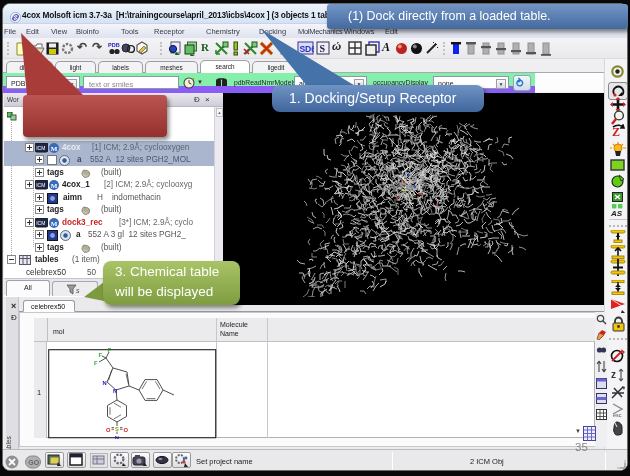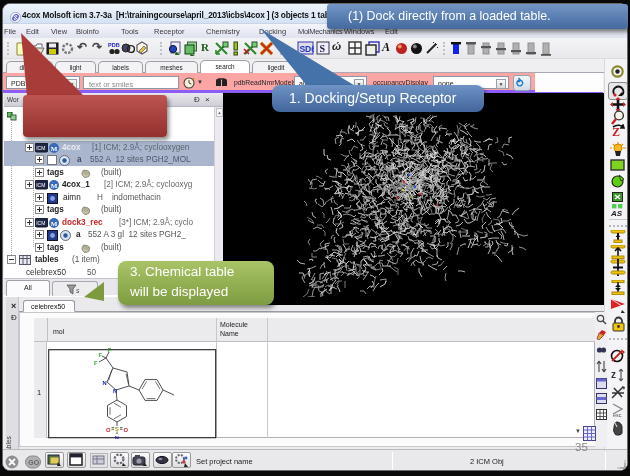--- a/index.html
+++ b/index.html
@@ -6,21 +6,21 @@
 body{font-family:"Liberation Sans",sans-serif;position:relative}
 .abs{position:absolute}
 #win{position:absolute;left:2px;top:3px;width:626px;height:468px;background:#efeef1;border-radius:8px;border:1px solid #6b6b6b;overflow:hidden}
 #title{position:absolute;left:0;top:0;width:100%;height:20px;background:linear-gradient(#eef4fb,#d3e2f4);border-bottom:1px solid #c9d4e4}
 #title .tt{position:absolute;left:19px;top:6px;font-size:8.3px;font-weight:bold;color:#111;letter-spacing:-0.15px}
 #menu{position:absolute;left:0;top:20px;width:100%;height:14px;background:linear-gradient(#f4f5fa,#dfe3f0);font-size:7.5px;color:#3a3a42}
 #menu span{position:absolute;top:3px}
 #tools{position:absolute;left:0;top:34px;width:100%;height:21px;background:linear-gradient(#f4f3f6,#e9e8ec);border-bottom:1px solid #dcdbe0}
 #tabstrip{position:absolute;left:0;top:55px;width:100%;height:14px;background:#efeef1;border-bottom:1px solid #a8a8b2}
 .tab{position:absolute;top:2px;height:12px;background:#f3f2f5;border:1px solid #9d9da6;border-bottom:none;border-radius:5px 5px 0 0;font-size:6.4px;color:#222;text-align:center;padding-top:2px}
-#srow{position:absolute;left:0;top:69px;width:600px;height:20px;background:#fca5a5;border-bottom:3px solid #8b5cf6}
+#srow{position:absolute;left:0;top:69px;width:532px;height:20px;background:#86efac;border-bottom:7px solid #8b5cf6}
 .combo{position:absolute;background:#fff;border:1px solid #8a98a8;height:13px;font-size:7px;color:#222}
 .combo .ar{position:absolute;right:1px;top:1px;width:9px;height:9px;font-size:5px;color:#444;text-align:center;line-height:9px}
 .lbl{position:absolute;font-size:6.8px;color:#222}
 #lpanel{position:absolute;left:1px;top:89px;width:219px;height:205px;background:#fff}
 #lphead{position:absolute;left:0;top:0;width:219px;height:14px;background:linear-gradient(#e9e8ee,#cfced8);border-bottom:1px solid #b8b8c0;font-size:6.5px;color:#333}
 #tree{position:absolute;left:0;top:14px;width:210px;height:174px;background:#fff;overflow:hidden}
 .trow{position:absolute;left:0;width:210px;height:12.5px;font-size:8.2px;color:#555;white-space:nowrap}
 .trow span{position:absolute;top:1.5px}
 #vscroll{position:absolute;left:210px;top:14px;width:9px;height:174px;background:#eceaf0;border-left:1px solid #d0d0d6}
 #btabs{position:absolute;left:0;top:185px;width:219px;height:17px;background:#e8e7ec;border-top:1px solid #c4c4cc}
@@ -323,21 +323,21 @@
               <rect x="0.5" y="0.5" width="8" height="8" fill="#fff" stroke="#888"></rect>
               <path d="M2 4.5h5M4.5 2v5" stroke="#333"></path>
             </svg>
           </span>
         <span style="left:43px">
             <svg width="11" height="11">
               <rect x="0.5" y="0.5" width="10" height="10" fill="#223a88" stroke="#112"></rect>
               <circle cx="5.5" cy="5.5" r="2.4" fill="#88a0e8"></circle>
             </svg>
           </span>
-        <span style="left:59px;color:#222;font-weight:normal">aimn</span>
+        <span style="left:59px;color:#222;font-weight:bold">aimn</span>
         <span style="left:93px;color:#555">H</span>
         <span style="left:108px;color:#555">indomethacin</span>
       </div>
       <div class="trow" style="top:96.5px">
         <span style="left:31px">
             <svg width="9" height="9">
               <rect x="0.5" y="0.5" width="8" height="8" fill="#fff" stroke="#888"></rect>
               <path d="M2 4.5h5M4.5 2v5" stroke="#333"></path>
             </svg>
           </span>
@@ -2177,17 +2177,17 @@
   <polygon points="84,297 104,282 104,301" fill="#7d9b3e"></polygon>
 </svg>
 <div class="co" style="left:327px;top:4px;width:301px;height:25px;background:linear-gradient(#7396c6,#44699e);border-radius:3px;box-shadow:2px 3px 4px rgba(0,0,0,0.5)">
   <span class="abs" style="left:21px;top:4.5px;font-size:12.4px">(1) Dock directly from a loaded table.</span>
 </div>
 <div class="co" style="left:23px;top:95px;width:144px;height:42px;background:linear-gradient(#bc5551,#93302d);border-radius:4px;box-shadow:2px 3px 4px rgba(0,0,0,0.45)">
 </div>
 <div class="co" style="left:272px;top:85px;width:212px;height:27px;background:linear-gradient(#6f93c4,#41669c);box-shadow:2px 3px 4px rgba(0,0,0,0.5)">
   <span class="abs" style="left:17px;top:5px;font-size:14px;white-space:nowrap">1. Docking/Setup Receptor</span>
 </div>
-<div class="co" style="left:118px;top:261px;width:156px;height:44px;background:linear-gradient(#a9c467,#7e9c40);box-shadow:2px 3px 4px rgba(0,0,0,0.45)">
+<div class="co" style="left:103px;top:261px;width:137px;height:44px;background:linear-gradient(#a9c467,#7e9c40);box-shadow:2px 3px 4px rgba(0,0,0,0.45)">
   <span class="abs" style="left:12px;top:3px;font-size:13.5px;white-space:nowrap">3. Chemical table</span>
   <span class="abs" style="left:12px;top:23px;font-size:13.5px;white-space:nowrap">will be displayed</span>
 </div>
 <div class="abs" style="left:575px;top:441px;font-size:11.5px;color:#858585">35</div>
 
 </body></html>

